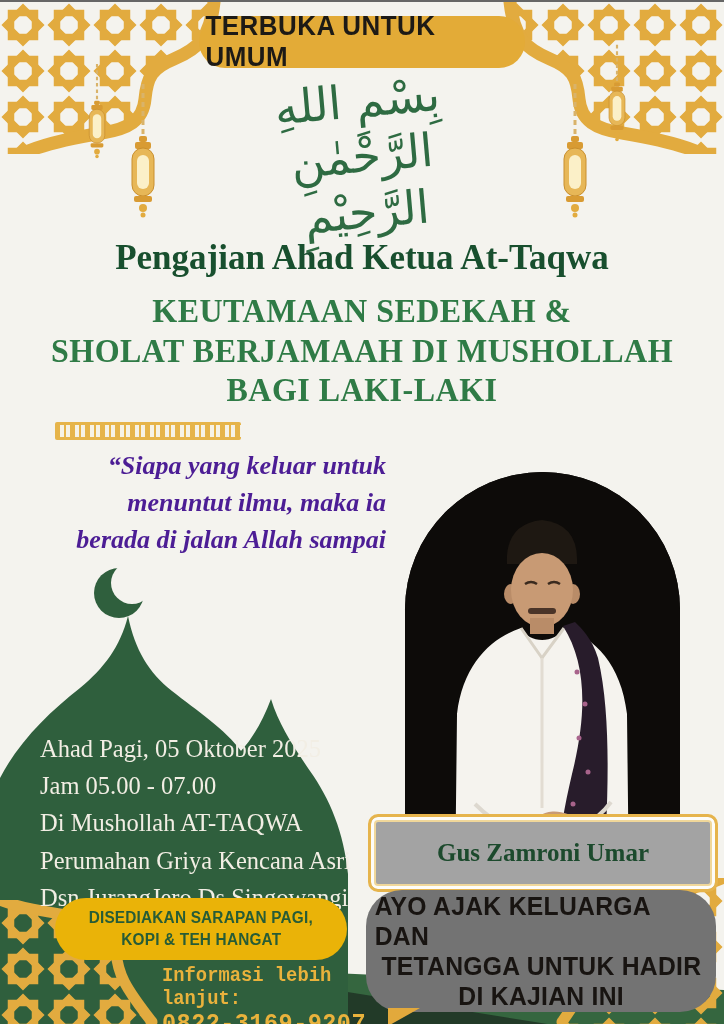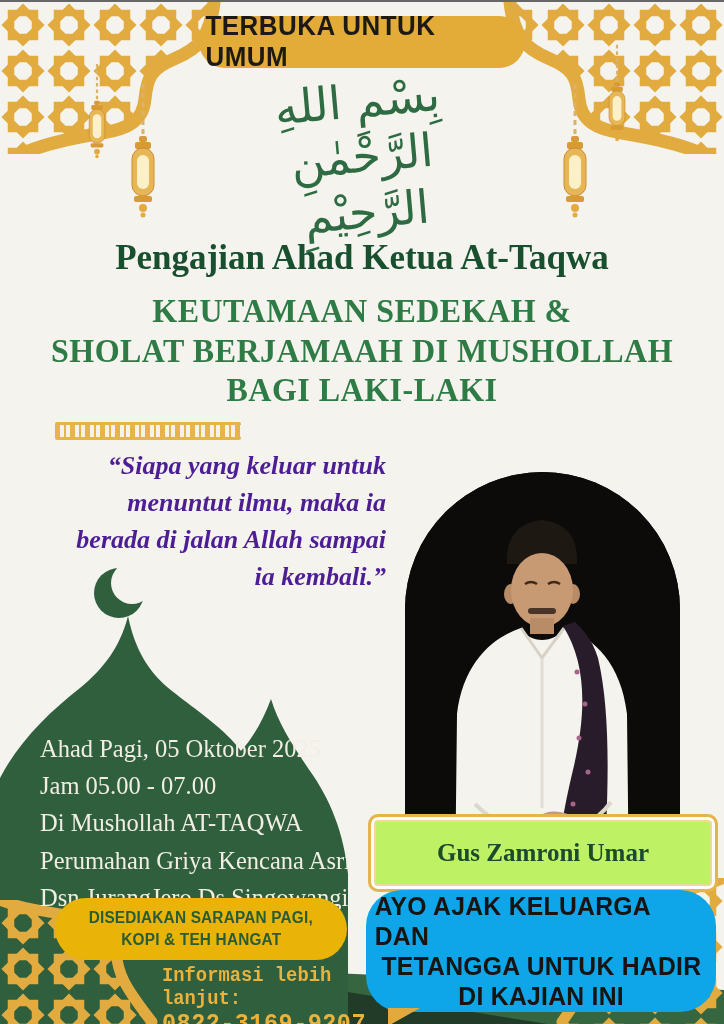--- a/index.html
+++ b/index.html
@@ -51,30 +51,30 @@
   
   .contact{left:162px;top:962px;width:250px;z-index:6;color:#e9b23c;font-weight:bold;font-family:Liberation Mono, monospace;}
   .contact .lbl{font-size:20px;transform:scaleX(.94);transform-origin:left;}
   .contact .phone{font-size:25px;letter-spacing:.5px;transform:scaleX(.94);transform-origin:left;}
 
   
   .photo{left:405px;top:470px;width:275px;height:420px;background:#0d0b09;
          border-radius:138px 138px 0 0;z-index:5;overflow:hidden;}
 
   
-  .plate{left:368px;top:812px;width:344px;height:72px;background:#bef264;z-index:6;
+  .plate{left:368px;top:812px;width:344px;height:72px;background:#a3a3a3;z-index:6;
          border:3px solid #e6b44c;border-radius:10px;
          box-shadow:inset 0 0 0 3px #fdfcf8, inset 0 0 0 5px #f0d79a;
          display:flex;flex-direction:column;align-items:center;justify-content:center;
          font-family:"Liberation Serif",serif;color:#1c4a2d;}
   .plate .name{font-weight:bold;font-size:25px;line-height:1.1;}
   .plate .role{font-weight:bold;font-size:14.5px;}
 
   
-  .cta{left:366px;top:888px;width:350px;height:122px;background:#0ea5e9;border-radius:36px;z-index:6;
+  .cta{left:366px;top:888px;width:350px;height:122px;background:#737373;border-radius:36px;z-index:6;
        display:flex;flex-direction:column;align-items:center;justify-content:center;
        font-weight:bold;font-size:26px;line-height:1.16;color:#181411;letter-spacing:.3px;}
   .cta div{transform:scaleX(.95);}
   .cta::after{content:"";position:absolute;left:22px;bottom:-14px;width:0;height:0;
               border-left:32px solid #e2a93c;border-bottom:18px solid transparent;}
 
   
   .corner-tl{left:0;top:0;z-index:3;}
   .corner-tr{right:0;top:0;z-index:3;transform:scaleX(-1);}
   .corner-bl{left:0;top:898px;z-index:3;}
@@ -169,21 +169,20 @@
     <div>SHOLAT BERJAMAAH DI MUSHOLLAH</div>
     <div>BAGI LAKI-LAKI</div>
   </div>
 
   <div class="abs divider"></div>
 
   <div class="abs quote">
     <div>“Siapa yang keluar untuk</div>
     <div>menuntut ilmu, maka ia</div>
     <div>berada di jalan Allah sampai</div>
-    <div>ia kembali.”</div>
   </div>
 
   <svg class="abs band" width="724" height="94">
     <polygon points="0,26 400,44 724,58 724,94 0,94" fill="#35663f"></polygon>
     <polygon points="0,36 260,46 560,94 0,94" fill="#223a28"></polygon>
   </svg>
 
   <svg class="abs mosque" width="400" height="474">
     <g>
       <circle cx="119" cy="41" r="25" fill="#2f5f3d"></circle>

